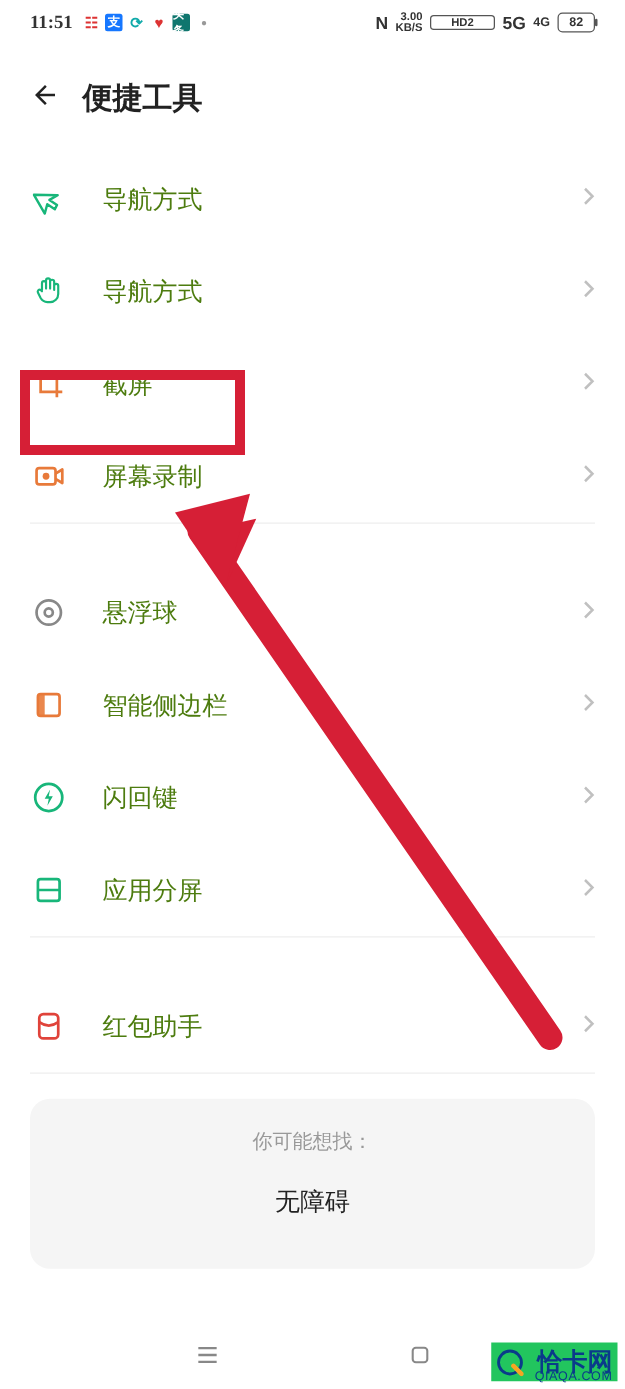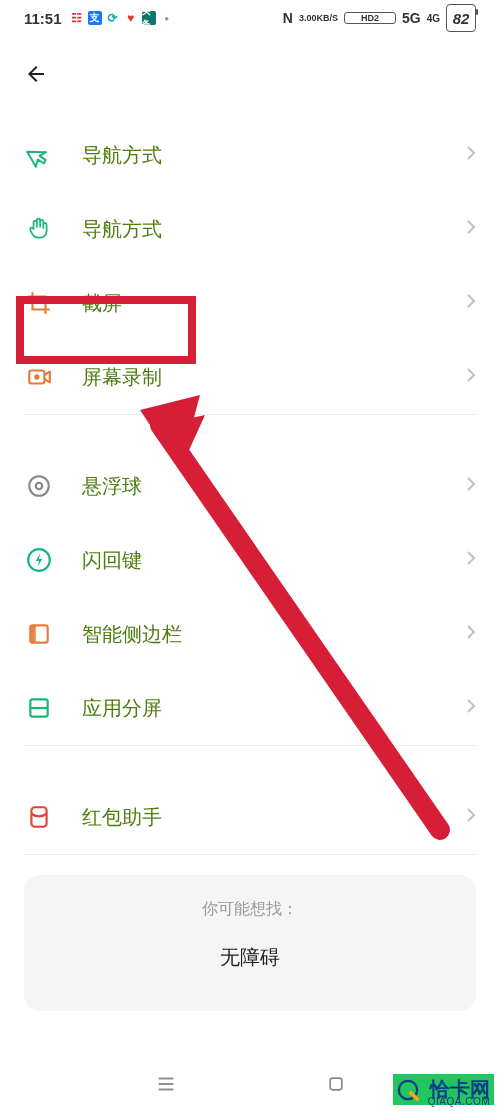--- a/index.html
+++ b/index.html
@@ -14,21 +14,21 @@
   .status-bar {
     height: 36px;
     display: flex;
     align-items: center;
     padding: 0 24px;
     font-size: 15px;
     font-weight: 600;
     color: #333;
     justify-content: space-between;
   }
-  .status-left { display: flex; align-items: center; gap: 8px; }
+  .status-left { display: flex; align-items: center; gap: 8px; font-family: Liberation Serif, serif; }
   .status-icons { display: flex; gap: 4px; align-items: center; font-size: 12px; }
   .status-right { display: flex; align-items: center; gap: 6px; font-size: 11px; }
   .small-icon { width: 14px; height: 14px; display: inline-flex; align-items: center; justify-content: center; }
   .title-bar {
     display: flex;
     align-items: center;
     gap: 18px;
     padding: 26px 24px 28px 24px;
   }
   .title-text { font-size: 24px; font-weight: 600; color: #222; }
@@ -91,22 +91,22 @@
     font-size: 20px;
     font-weight: 700;
     color: #0a3b8a;
     background: #22c55e;
     padding: 2px 4px;
   }
   .watermark .sub { font-size: 10px; color: #0a3b8a; font-weight: 400; letter-spacing: 0.5px; position: absolute; bottom: -2px; right: 4px; }
   .battery {
     display: inline-flex; align-items: center;
     border: 1.5px solid #555; border-radius: 4px;
-    width: 30px; height: 28px; position: relative;
-    font-size: 15px; justify-content: center; font-style: italic;
+    width: 30px; height: 16px; position: relative;
+    font-size: 10px; justify-content: center;
   }
   .battery::after {
     content: ""; position: absolute; right: -3px; top: 4px;
     width: 2px; height: 6px; background: #555; border-radius: 1px;
   }
 </style>
 </head>
 <body>
 
 <div class="status-bar">
@@ -116,39 +116,40 @@
       <span class="small-icon" style="color:#d33">☷</span>
       <span class="small-icon" style="background:#1677ff;color:#fff;border-radius:2px;font-size:10px;width:14px;height:14px;">支</span>
       <span class="small-icon" style="color:#1aa">⟳</span>
       <span class="small-icon" style="color:#d33">♥</span>
       <span class="small-icon" style="background:#0f766e;color:#fff;border-radius:2px;font-size:9px;">头条</span>
       <span class="small-icon" style="color:#999;font-size:8px;">●</span>
     </div>
   </div>
   <div class="status-right">
     <span style="font-weight:700;font-size:14px;">N</span>
-    <span style="display:inline-flex;line-height:1;font-size:9px;align-items:flex-end;">
+    <span style="display:inline-flex;flex-direction:column;line-height:1;font-size:9px;align-items:flex-end;">
       <span>3.00</span>
       <span>KB/S</span>
     </span>
     <span style="border:1.5px solid #555;border-radius:3px;padding:0 16px;font-size:9px;font-weight:700;">HD2</span>
     <span style="font-size:14px;">5G</span>
     <span style="font-size:10px;">4G</span>
     <span class="battery">
         <span>82</span>
       </span>
   </div>
 </div>
 
 <div class="title-bar">
   <span>
     <svg width="24" height="24" viewBox="0 0 24 24">
         <path d="M20 11H7.8l5.6-5.6L12 4l-8 8 8 8 1.4-1.4L7.8 13H20z" fill="#222"></path>
       </svg>
   </span>
+  <span class="title-text">便捷工具</span>
 </div>
 
 <div class="list">
 
   <div class="list-item">
     <span class="item-icon">
       <svg width="26" height="26" viewBox="0 0 24 24">
           <path d="M4 4 L4 20 L9 15 L12 21 L15 19 L12 13 L19 13 Z" fill="none" stroke="#18b67a" stroke-width="1.8" stroke-linejoin="round" transform="rotate(-30 12 12)"></path>
         </svg>
     </span>
@@ -208,38 +209,38 @@
     </span>
     <span class="item-label">悬浮球</span>
     <span class="chevron"><svg width="10" height="16" viewBox="0 0 10 16">
           <path d="M2 2 L8 8 L2 14" fill="none" stroke="#c0c0c0" stroke-width="2"></path>
         </svg></span>
   </div>
 
   <div class="list-item">
     <span class="item-icon">
       <svg width="26" height="26" viewBox="0 0 24 24">
+          <rect x="4" y="4" width="16" height="16" rx="2" fill="none" stroke="#e87a3a" stroke-width="2"></rect>
+          <rect x="4" y="4" width="5" height="16" fill="#e87a3a" opacity="0.9"></rect>
+        </svg>
+    </span>
+    <span class="item-label">智能侧边栏</span>
+    <span class="chevron"><svg width="10" height="16" viewBox="0 0 10 16">
+          <path d="M2 2 L8 8 L2 14" fill="none" stroke="#c0c0c0" stroke-width="2"></path>
+        </svg></span>
+  </div>
+
+  <div class="list-item">
+    <span class="item-icon">
+      <svg width="26" height="26" viewBox="0 0 24 24">
           <circle cx="12" cy="12" r="10" fill="none" stroke="#18b67a" stroke-width="2"></circle>
           <path d="M13 6 L9 13 H12 L11 18 L15 11 H12 Z" fill="#18b67a"></path>
         </svg>
     </span>
     <span class="item-label">闪回键</span>
-    <span class="chevron"><svg width="10" height="16" viewBox="0 0 10 16">
-          <path d="M2 2 L8 8 L2 14" fill="none" stroke="#c0c0c0" stroke-width="2"></path>
-        </svg></span>
-  </div>
-
-  <div class="list-item">
-    <span class="item-icon">
-      <svg width="26" height="26" viewBox="0 0 24 24">
-          <rect x="4" y="4" width="16" height="16" rx="2" fill="none" stroke="#e87a3a" stroke-width="2"></rect>
-          <rect x="4" y="4" width="5" height="16" fill="#e87a3a" opacity="0.9"></rect>
-        </svg>
-    </span>
-    <span class="item-label">智能侧边栏</span>
     <span class="chevron"><svg width="10" height="16" viewBox="0 0 10 16">
           <path d="M2 2 L8 8 L2 14" fill="none" stroke="#c0c0c0" stroke-width="2"></path>
         </svg></span>
   </div>
 
   <div class="list-item">
     <span class="item-icon">
       <svg width="26" height="26" viewBox="0 0 24 24">
           <rect x="4" y="4" width="16" height="16" rx="2" fill="none" stroke="#18b67a" stroke-width="2"></rect>
           <line x1="4" y1="12" x2="20" y2="12" stroke="#18b67a" stroke-width="2"></line>

